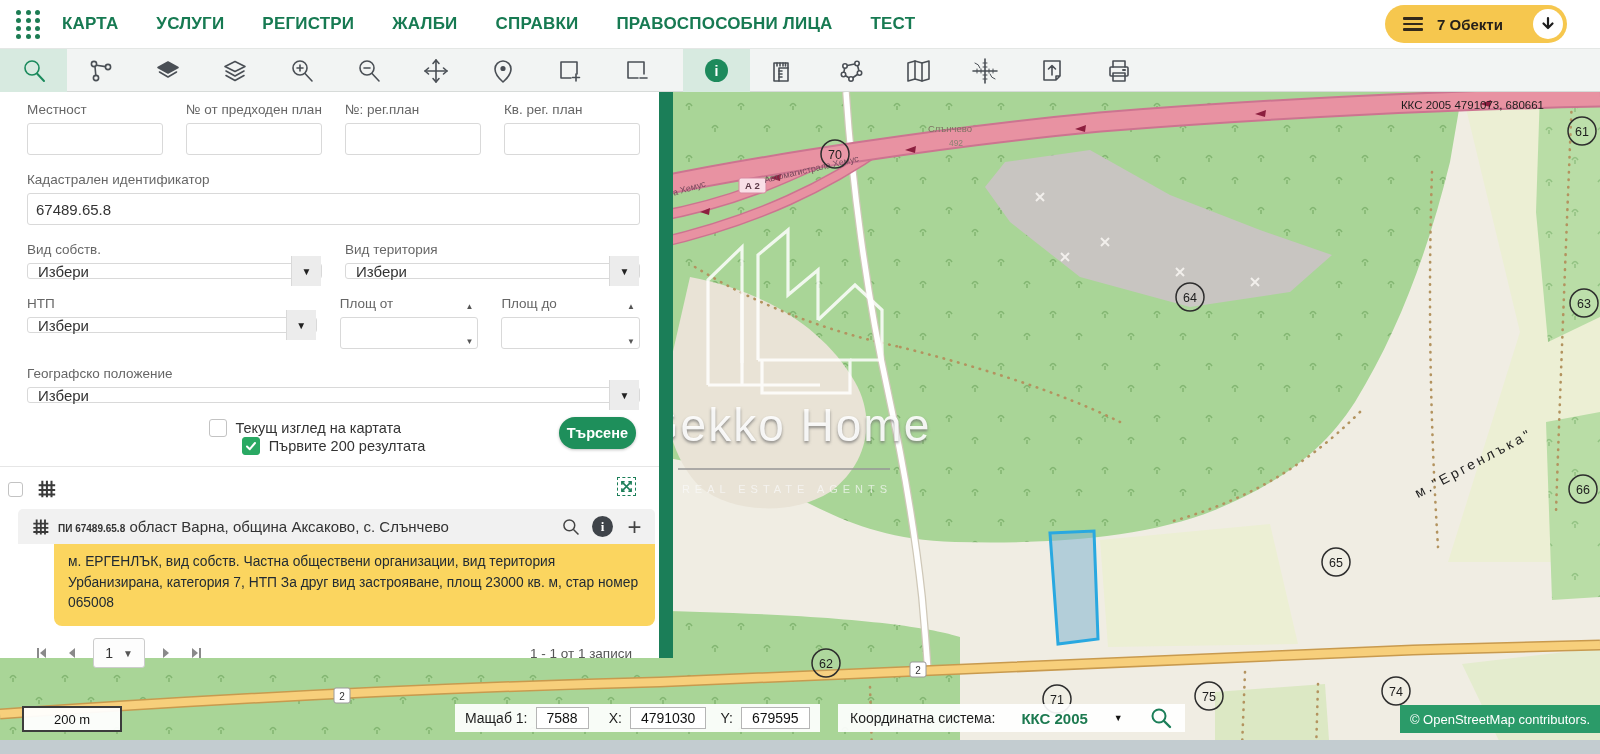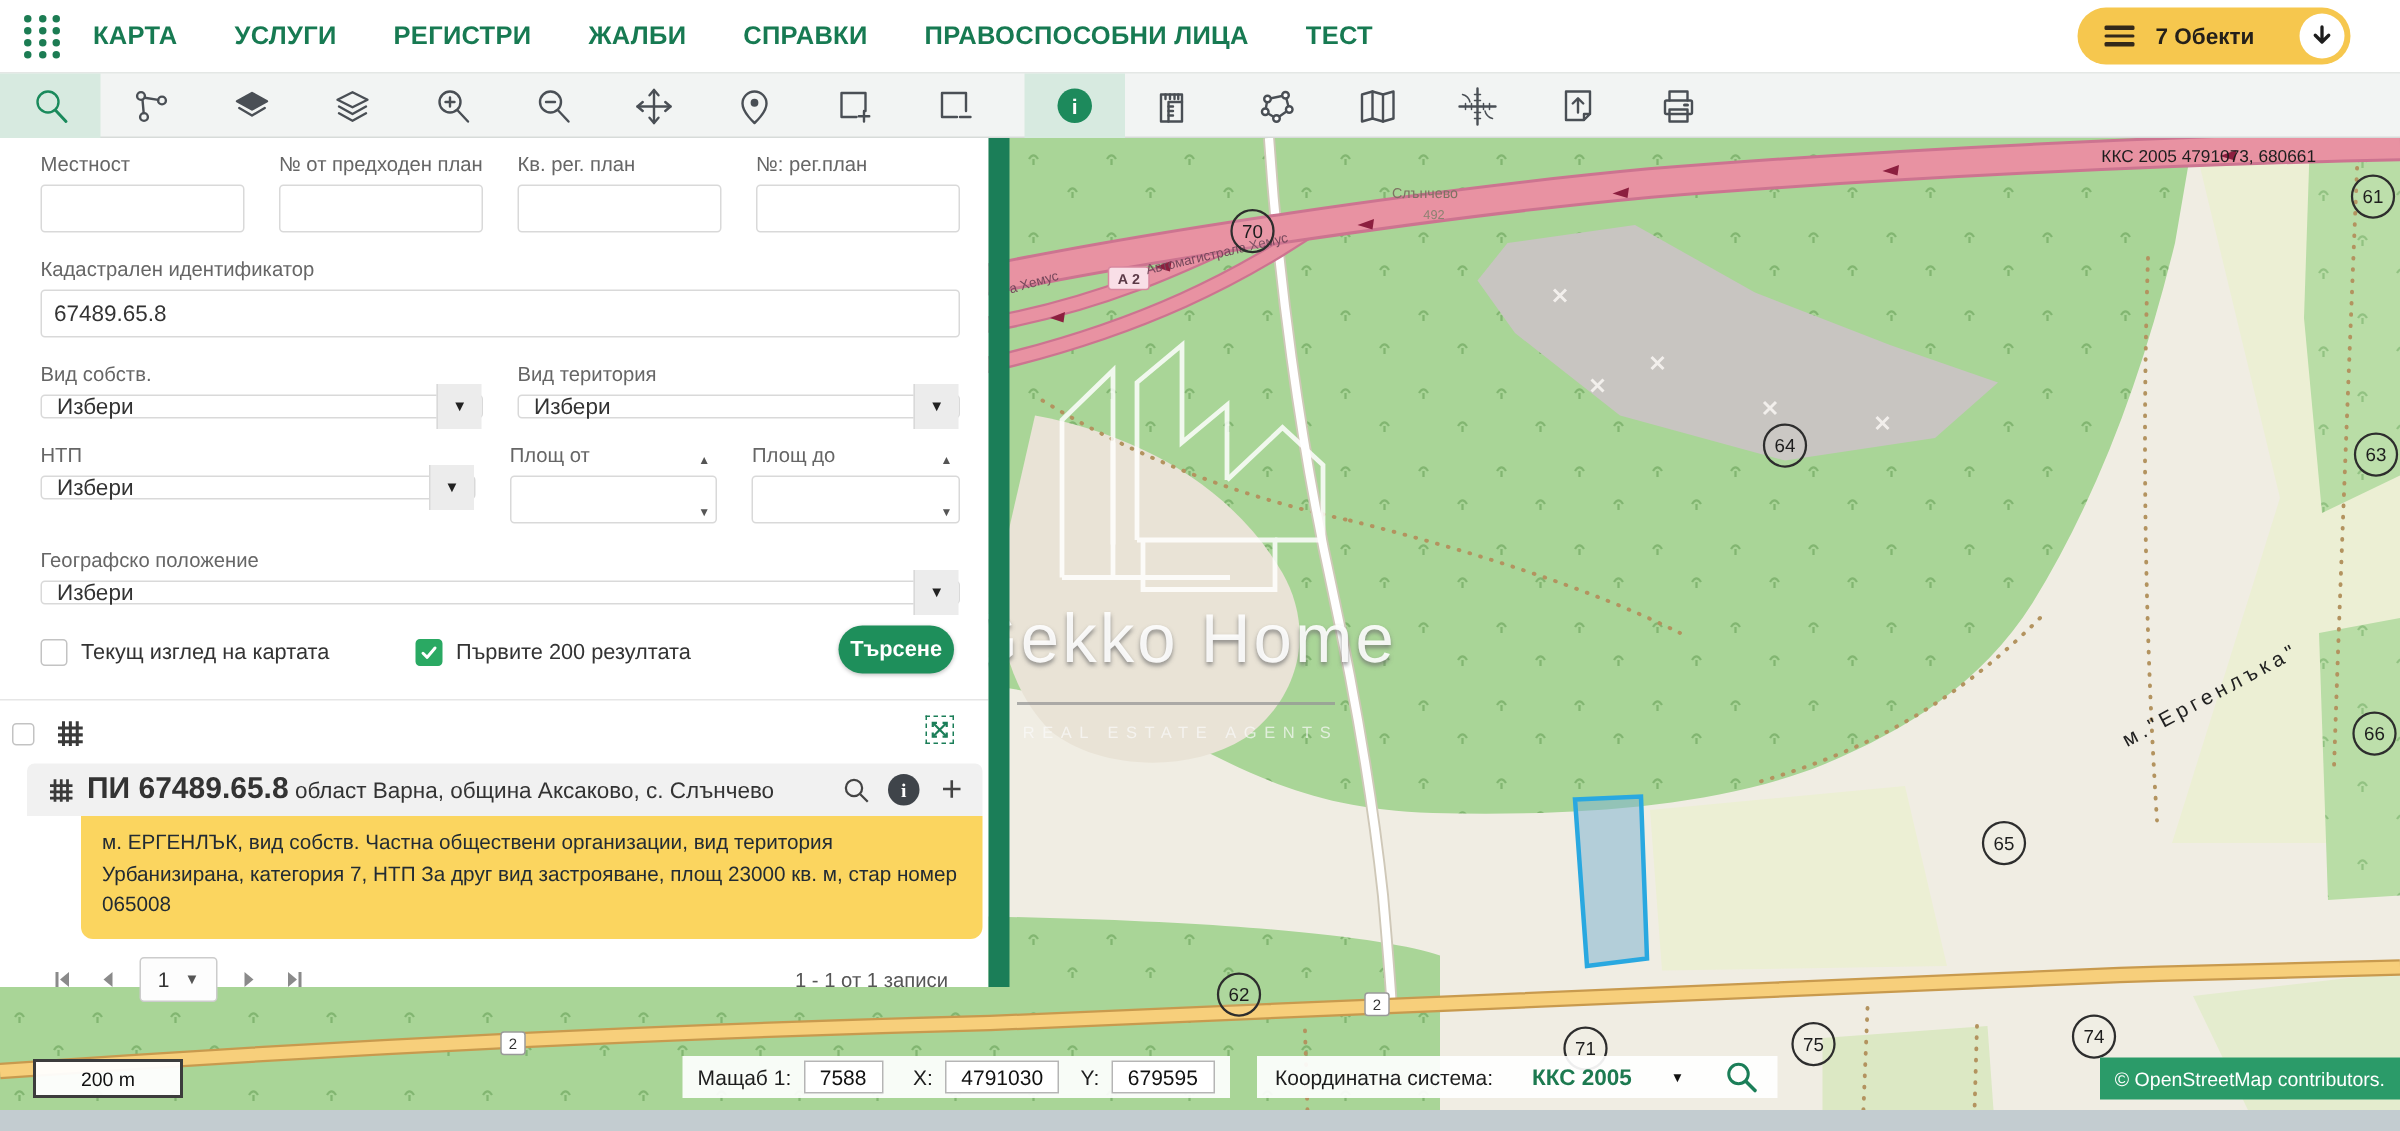--- a/index.html
+++ b/index.html
@@ -44,35 +44,35 @@
   .field input[type=text]{width:100%;height:32px;border:1px solid #d9d9d9;border-radius:3px;padding:0 8px;font-size:15px;color:#333;outline:none;}
   .row{display:flex;gap:23px;}
   .w4{width:143px;} .half{width:301px;} .quarter{width:144px;} .full{width:613px;}
   .mt{margin-top:17px;}
   .select{height:16px;border:1px solid #d9d9d9;border-radius:3px;display:flex;align-items:center;cursor:pointer;background:#fff;}
   .select .sel-text{flex:1;padding:0 10px;font-size:15px;color:#333;}
   .select .sel-arrow{width:30px;height:30px;background:#ececec;border-left:1px solid #d9d9d9;display:flex;align-items:center;justify-content:center;font-size:10px;color:#222;}
   .spin{position:relative;}
   .spin input{padding-right:24px;}
   .spin .arrows{position:absolute;right:5px;top:7px;bottom:3px;display:flex;flex-direction:column;justify-content:space-between;font-size:8px;color:#555;line-height:1;}
-  .options-row{display:flex;align-items:center;margin-top:16px;position:relative;height:32px;}
+  .options-row{display:flex;align-items:center;margin-top:16px;position:relative;height:32px;flex-direction:column;}
   .cb{width:18px;height:18px;border:1px solid #c3c3c3;border-radius:3px;background:#fff;margin-right:9px;flex:none;cursor:pointer;}
   .cb.checked{background:#2aa963;border-color:#2aa963;display:flex;align-items:center;justify-content:center;}
   .cb-label{font-size:14.5px;color:#333;}
   .opt1{display:flex;align-items:center;width:250px;}
   .opt2{display:flex;align-items:center;}
   .btn-search{position:absolute;right:4px;top:-2px;background:#1e8f5b;color:#fff;font-weight:bold;font-size:14.5px;border:none;border-radius:16px;padding:8px 8px;cursor:pointer;box-shadow:0 1px 3px rgba(0,0,0,.25);}
   .panel-hr{border:none;border-top:1px solid #e6e6e6;margin:15px -19px 0 -27px;}
   .subrow{display:flex;align-items:center;margin:10px 0 8px -19px;position:relative;height:24px;}
   .subrow .cb{width:15px;height:15px;margin-right:12px;}
   .expand-btn{position:absolute;right:4px;top:0;width:19px;height:19px;border:1.5px dashed #1b7e58;display:flex;align-items:center;justify-content:center;cursor:pointer;}
   .result-card{margin:2px 0 0 -9px;width:637px;}
   .result-head{background:#f1f1f1;border-radius:5px 5px 0 0;height:35px;display:flex;align-items:center;padding:0 8px 0 12px;cursor:pointer;}
   .result-title{font-size:15px;color:#333;margin-left:8px;white-space:nowrap;}
-  .result-title b{font-size:20px;}
+  .result-title b{font-size:10px;}
   .head-icons{margin-left:auto;display:flex;align-items:center;gap:7px;}
   .icon-btn{width:25px;height:25px;border-radius:50%;display:flex;align-items:center;justify-content:center;cursor:pointer;background:transparent;border:none;padding:0;}
   .info-badge{width:21px;height:21px;border-radius:50%;background:#3f444a;color:#fff;font-size:13px;font-weight:bold;display:flex;align-items:center;justify-content:center;font-family:"Liberation Serif",serif;}
   .plus-glyph{font-size:24px;color:#444;line-height:1;font-weight:400;}
   .result-body{background:#fbd55f;border-radius:0 0 8px 8px;padding:8px 14px 12px;font-size:13.8px;color:#222b33;line-height:1.5;margin-left:36px;}
   .pagination{display:flex;align-items:center;margin-top:12px;position:relative;}
   .pg-btn{width:30px;height:28px;display:flex;align-items:center;justify-content:center;cursor:pointer;background:none;border:none;}
   .pg-btn svg{fill:#8a8a8a;}
   .pg-select{width:52px;height:30px;border:1px solid #ccc;border-radius:3px;background:#fdfdfd;display:flex;align-items:center;justify-content:center;gap:10px;font-size:14px;color:#333;margin:0 6px;cursor:pointer;}
   .pg-select .chev{font-size:10px;color:#555;}
@@ -391,25 +391,25 @@
     <div class="row">
       <div class="field w4">
         <label>Местност</label>
         <input type="text" style="">
       </div>
       <div class="field w4">
         <label>№ от предходен план</label>
         <input type="text" style="">
       </div>
       <div class="field w4">
+        <label>№: рег.план</label>
+        <input type="text" style="">
+      </div>
+      <div class="field w4">
         <label>Кв. рег. план</label>
-        <input type="text" style="">
-      </div>
-      <div class="field w4">
-        <label>№: рег.план</label>
         <input type="text" style="">
       </div>
     </div>
 
     <div class="field full mt">
       <label>Кадастрален идентификатор</label>
       <input type="text" value="67489.65.8" style="">
     </div>
 
     <div class="row mt">

